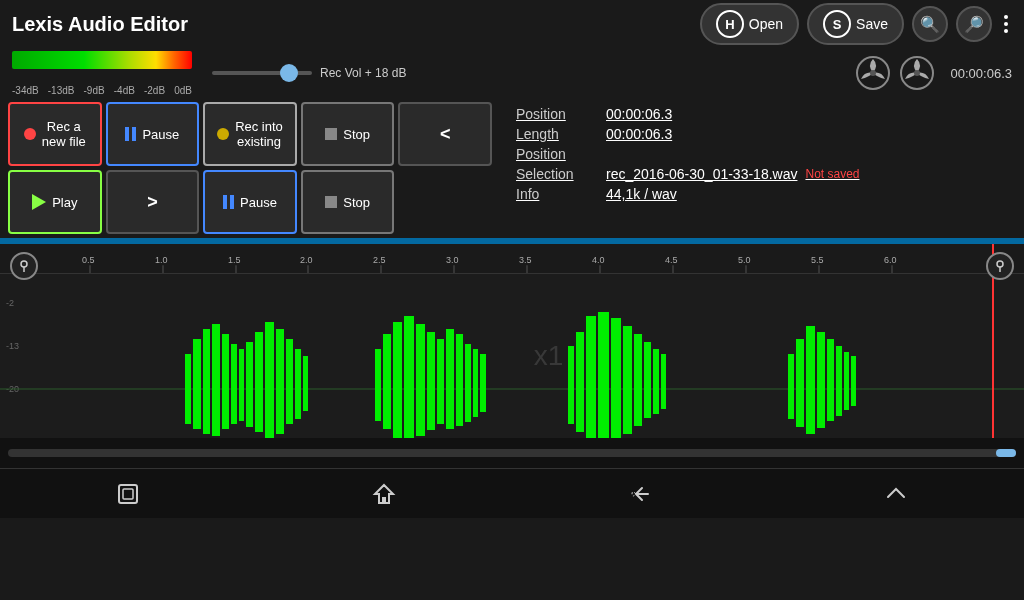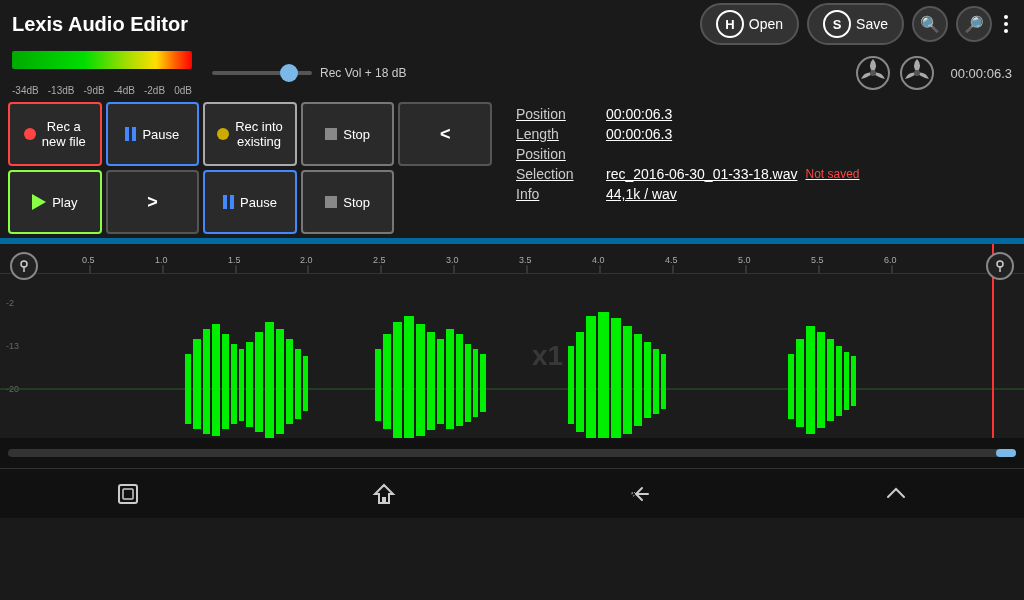--- a/index.html
+++ b/index.html
@@ -363,21 +363,21 @@
       font-size: 9px;
       fill: #aaa;
     }
 
     .zoom-info {
       position: absolute;
       right: 45%;
       top: 50%;
       font-size: 28px;
       color: rgba(100,100,100,0.4);
-      font-weight: bold;
+      font-weight: normal;
       pointer-events: none;
       transform: translateY(-50%);
     }
   </style>
 </head>
 <body>
 
 <div class="header">
   <span class="app-title">Lexis Audio Editor</span>
   <div class="header-buttons">

